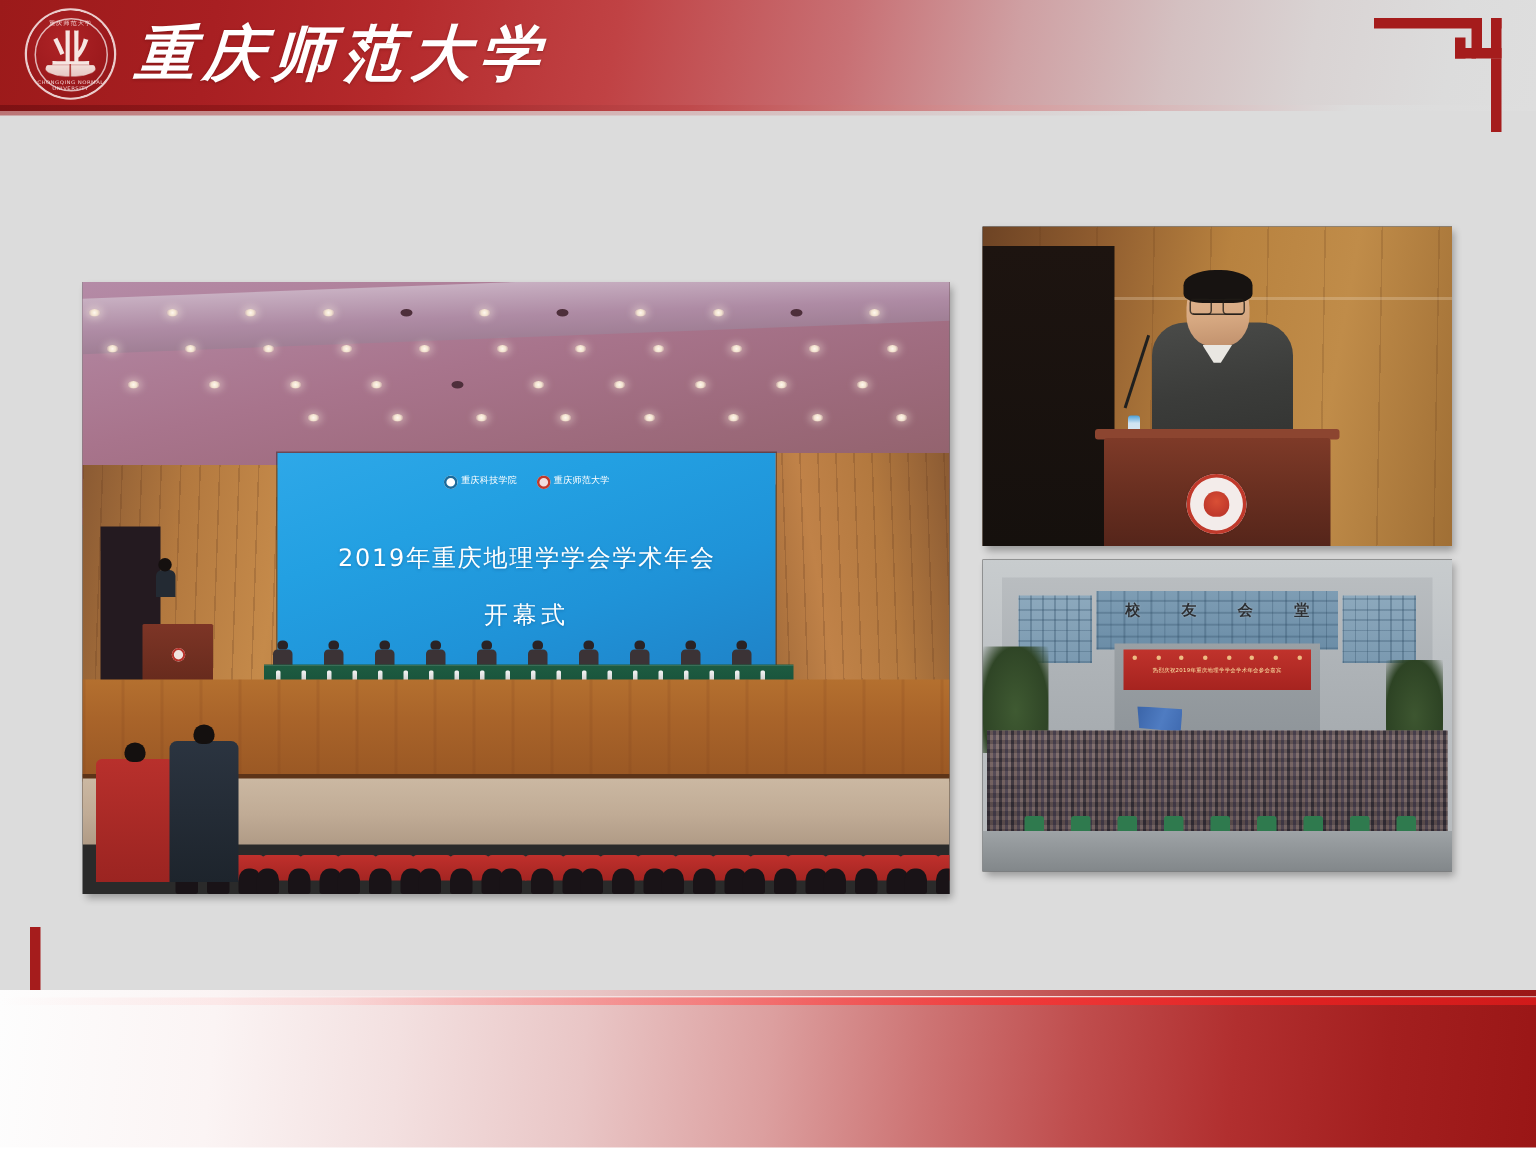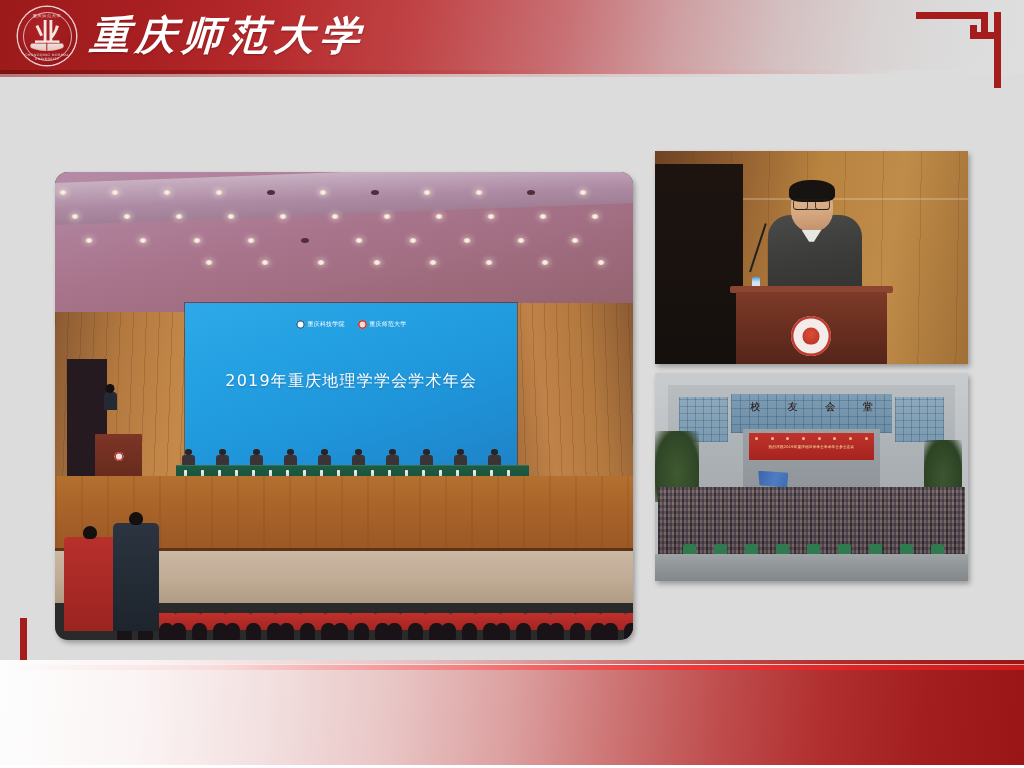--- a/index.html
+++ b/index.html
@@ -156,22 +156,22 @@
   
   .photo {
     position: absolute;
     overflow: hidden;
     background: #2a2a2a;
     box-shadow: 2px 3px 5px rgba(0,0,0,.30);
   }
 
   
   .photo-main {
-    left: 55px; top: 172px;
-    width: 578px; height: 468px; border-radius: 13px;
+    left: 55px; top: 188px;
+    width: 578px; height: 408px;
   }
   .aud-ceiling {
     position: absolute;
     left: -4%; top: 0; width: 108%; height: 40%;
     background: linear-gradient(170deg, #b58ca8 0%, #b0829c 18%, #a8748c 42%, #9d6a7c 68%, #8f6068 100%);
     transform: skewY(-2.4deg);
     transform-origin: left top;
   }
   .aud-ceiling-dark {
     position: absolute;
@@ -807,20 +807,21 @@
         <div class="slogo">
           <span class="slogo-mark teal"></span>
           <span class="slogo-txt">重庆科技学院</span>
         </div>
         <div class="slogo">
           <span class="slogo-mark red"></span>
           <span class="slogo-txt">重庆师范大学</span>
         </div>
       </div>
       <div class="screen-title">2019年重庆地理学学会学术年会</div>
+      <div class="screen-sub">开幕式</div>
     </div>
 
     <div class="panelists" id="panelists">
         <div class="pan" style="left: 6px;">
           <div class="pan-head"></div>
           <div class="pan-body"></div>
         </div>
         <div class="pan" style="left: 40px;">
           <div class="pan-head"></div>
           <div class="pan-body"></div>

